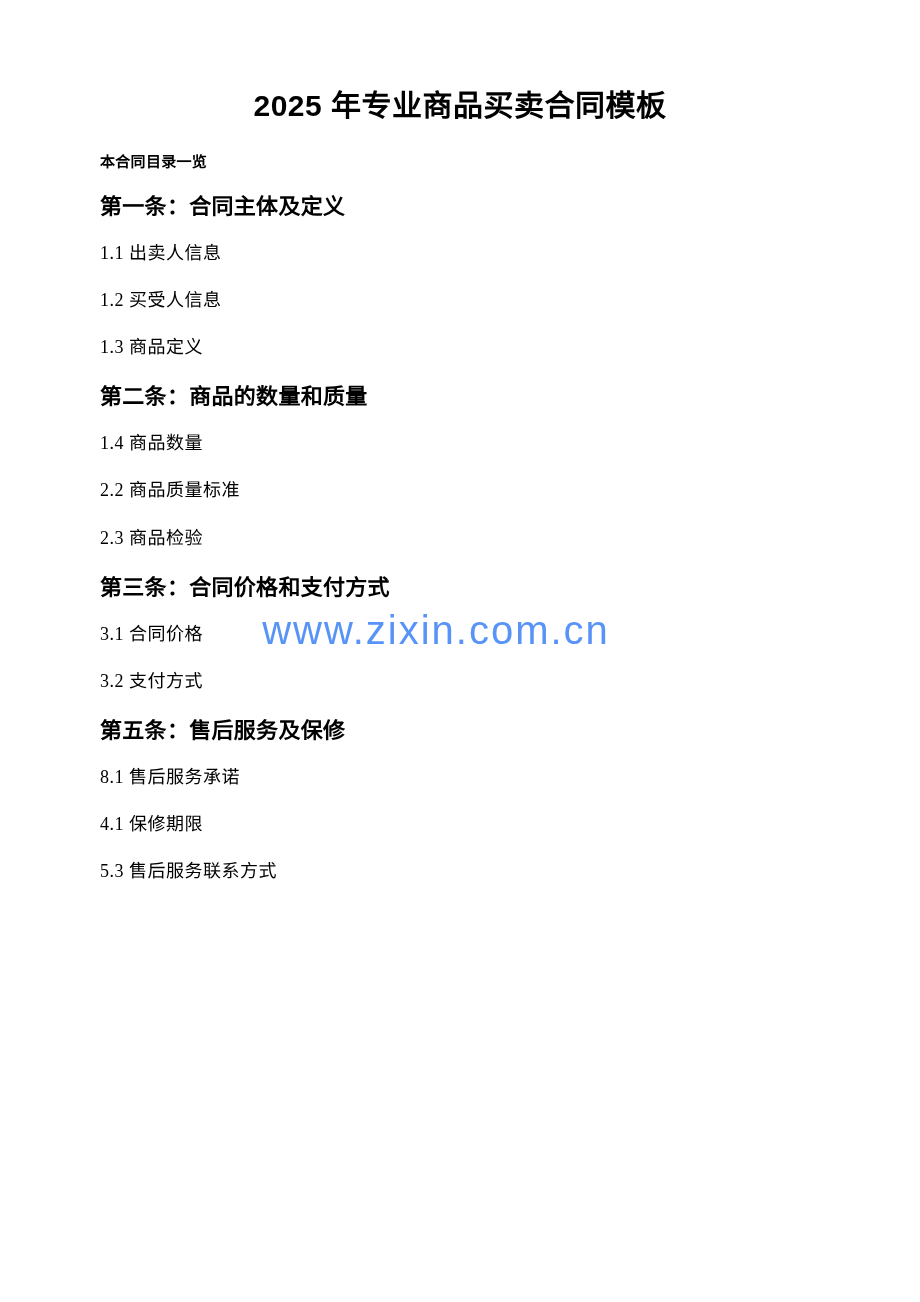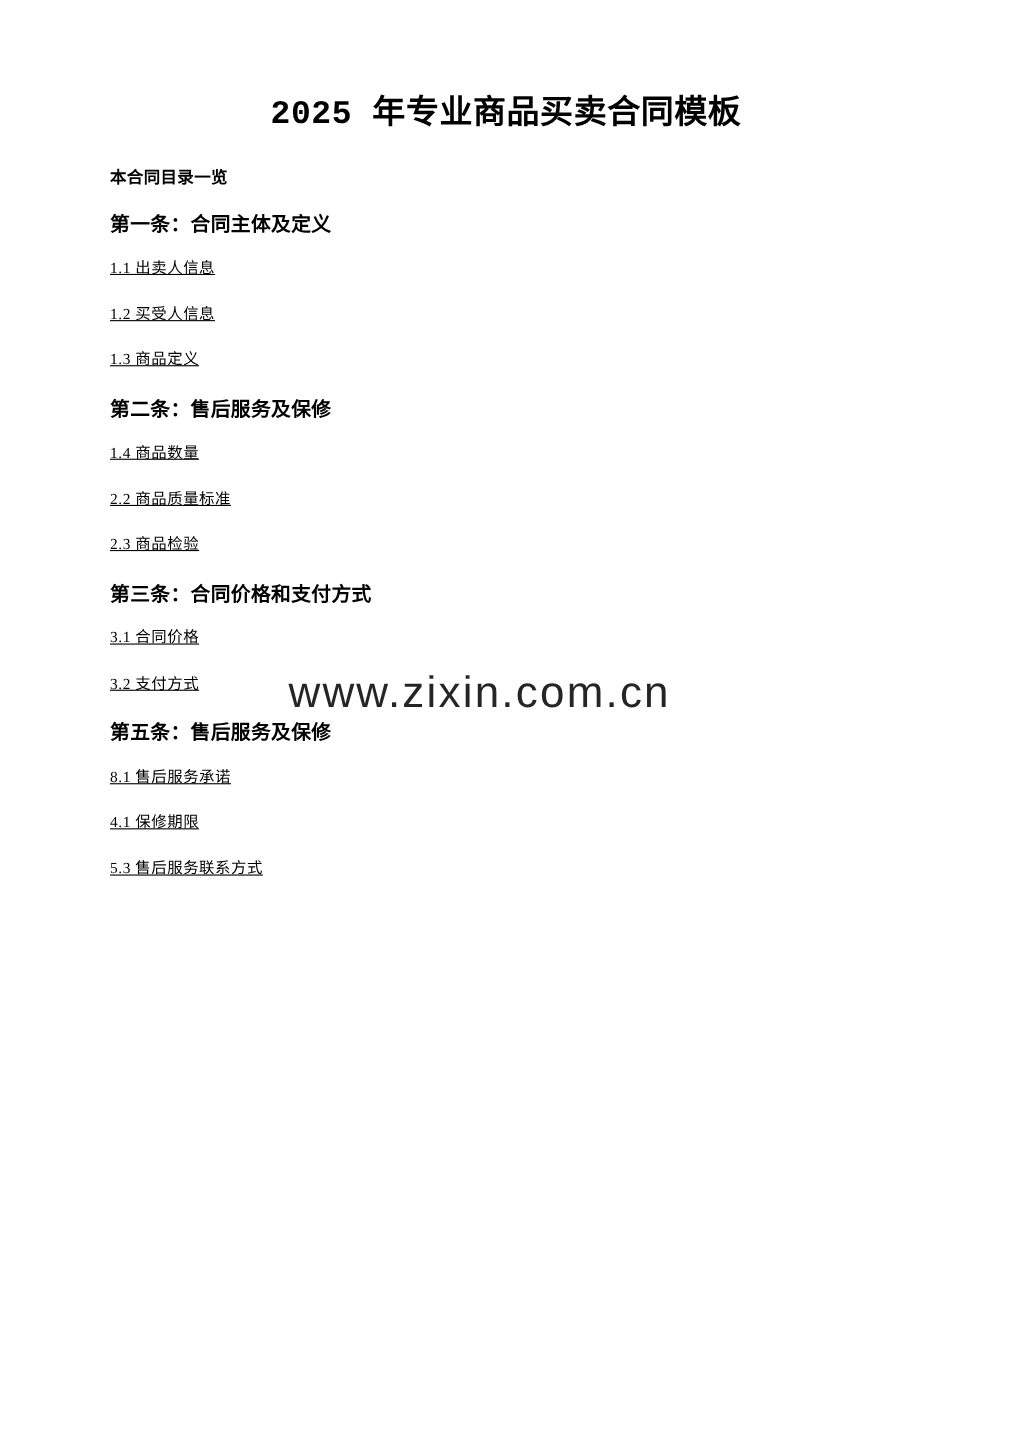--- a/index.html
+++ b/index.html
@@ -26,69 +26,68 @@
 
   .watermark {
     position: absolute;
     top: 608px;
     left: 0;
     width: 872px;
     text-align: center;
     font-family: "Liberation Sans", sans-serif;
     font-size: 40px;
     letter-spacing: 2px;
-    color: #000000;
+    color: #3b82f6;
     opacity: 0.85;
     pointer-events: none;
     user-select: none;
     z-index: 0;
     white-space: nowrap;
   }
 
   .content {
     position: relative;
     z-index: 1;
     padding-top: 86px;
   }
 
   .doc-title {
-    font-family: Liberation Mono, monospace;
+    font-family: Liberation Sans, sans-serif;
     font-weight: bold;
     font-size: 30px;
     text-align: center;
     line-height: 1.3;
     margin: 0 0 26px 0;
     letter-spacing: 0.5px;
   }
 
   .toc-heading {
     font-family: "Liberation Sans", sans-serif;
     font-weight: bold;
     font-size: 15px;
     line-height: 1.4;
     margin: 0 0 20px 0;
     letter-spacing: 0.3px;
   }
 
   .article-heading {
     font-family: "Liberation Sans", sans-serif;
     font-weight: bold;
-    font-size: 18px;
+    font-size: 22px;
     line-height: 1.4;
     margin: 0 0 18px 0;
     letter-spacing: 0.3px;
   }
 
   .toc-item {
     font-family: "Liberation Serif", serif;
-    font-size: 14px;
+    font-size: 18px;
     line-height: 1.4;
     margin: 16px 0 22px 0;
     letter-spacing: 0.5px;
-    text-decoration: underline;
   }
 
   .block {
     margin: 0;
   }
 </style>
 </head>
 <body>
 
 <div class="page">
@@ -102,21 +101,21 @@
     <div class="toc-heading">本合同目录一览</div>
 
     <div class="block">
       <div class="article-heading">第一条：合同主体及定义</div>
       <div class="toc-item">1.1 出卖人信息</div>
       <div class="toc-item">1.2 买受人信息</div>
       <div class="toc-item">1.3 商品定义</div>
     </div>
 
     <div class="block">
-      <div class="article-heading">第二条：售后服务及保修</div>
+      <div class="article-heading">第二条：商品的数量和质量</div>
       <div class="toc-item">1.4 商品数量</div>
       <div class="toc-item">2.2 商品质量标准</div>
       <div class="toc-item">2.3 商品检验</div>
     </div>
 
     <div class="block">
       <div class="article-heading">第三条：合同价格和支付方式</div>
       <div class="toc-item">3.1 合同价格</div>
       <div class="toc-item">3.2 支付方式</div>
     </div>

